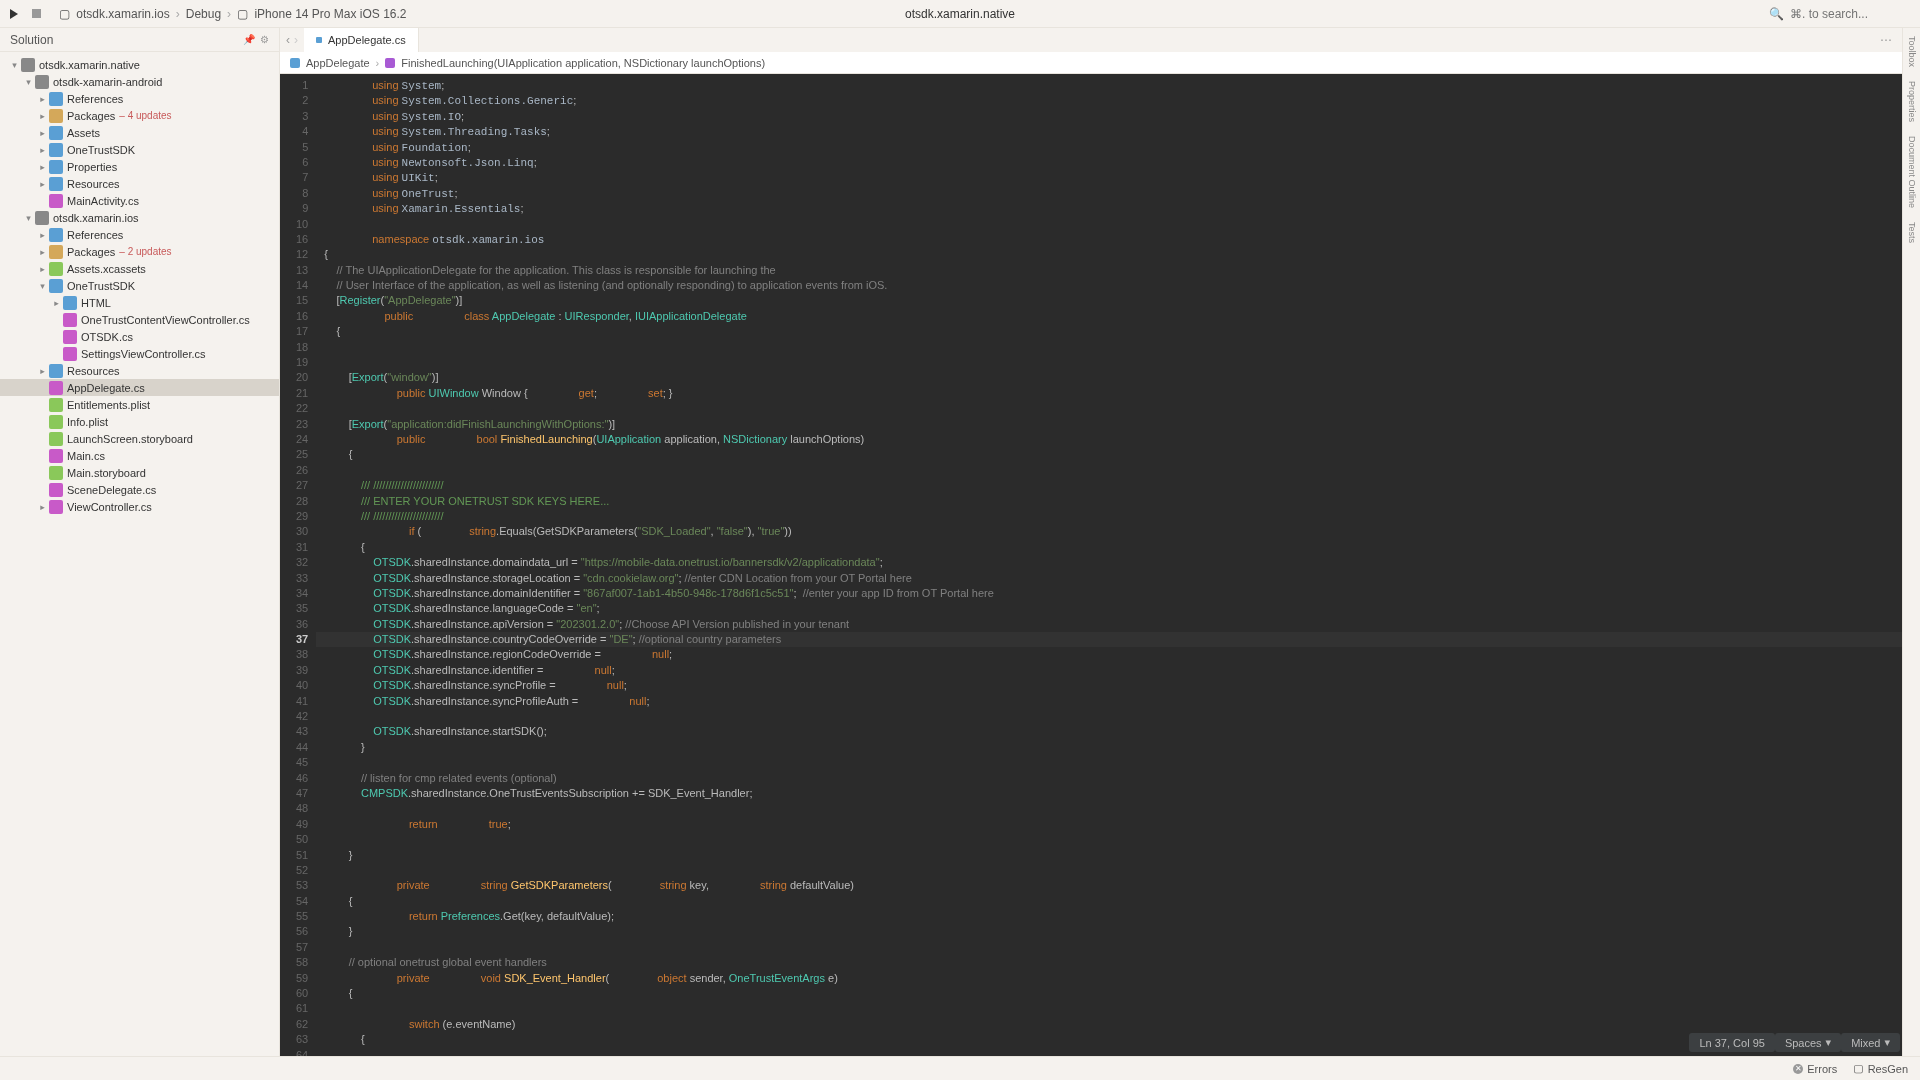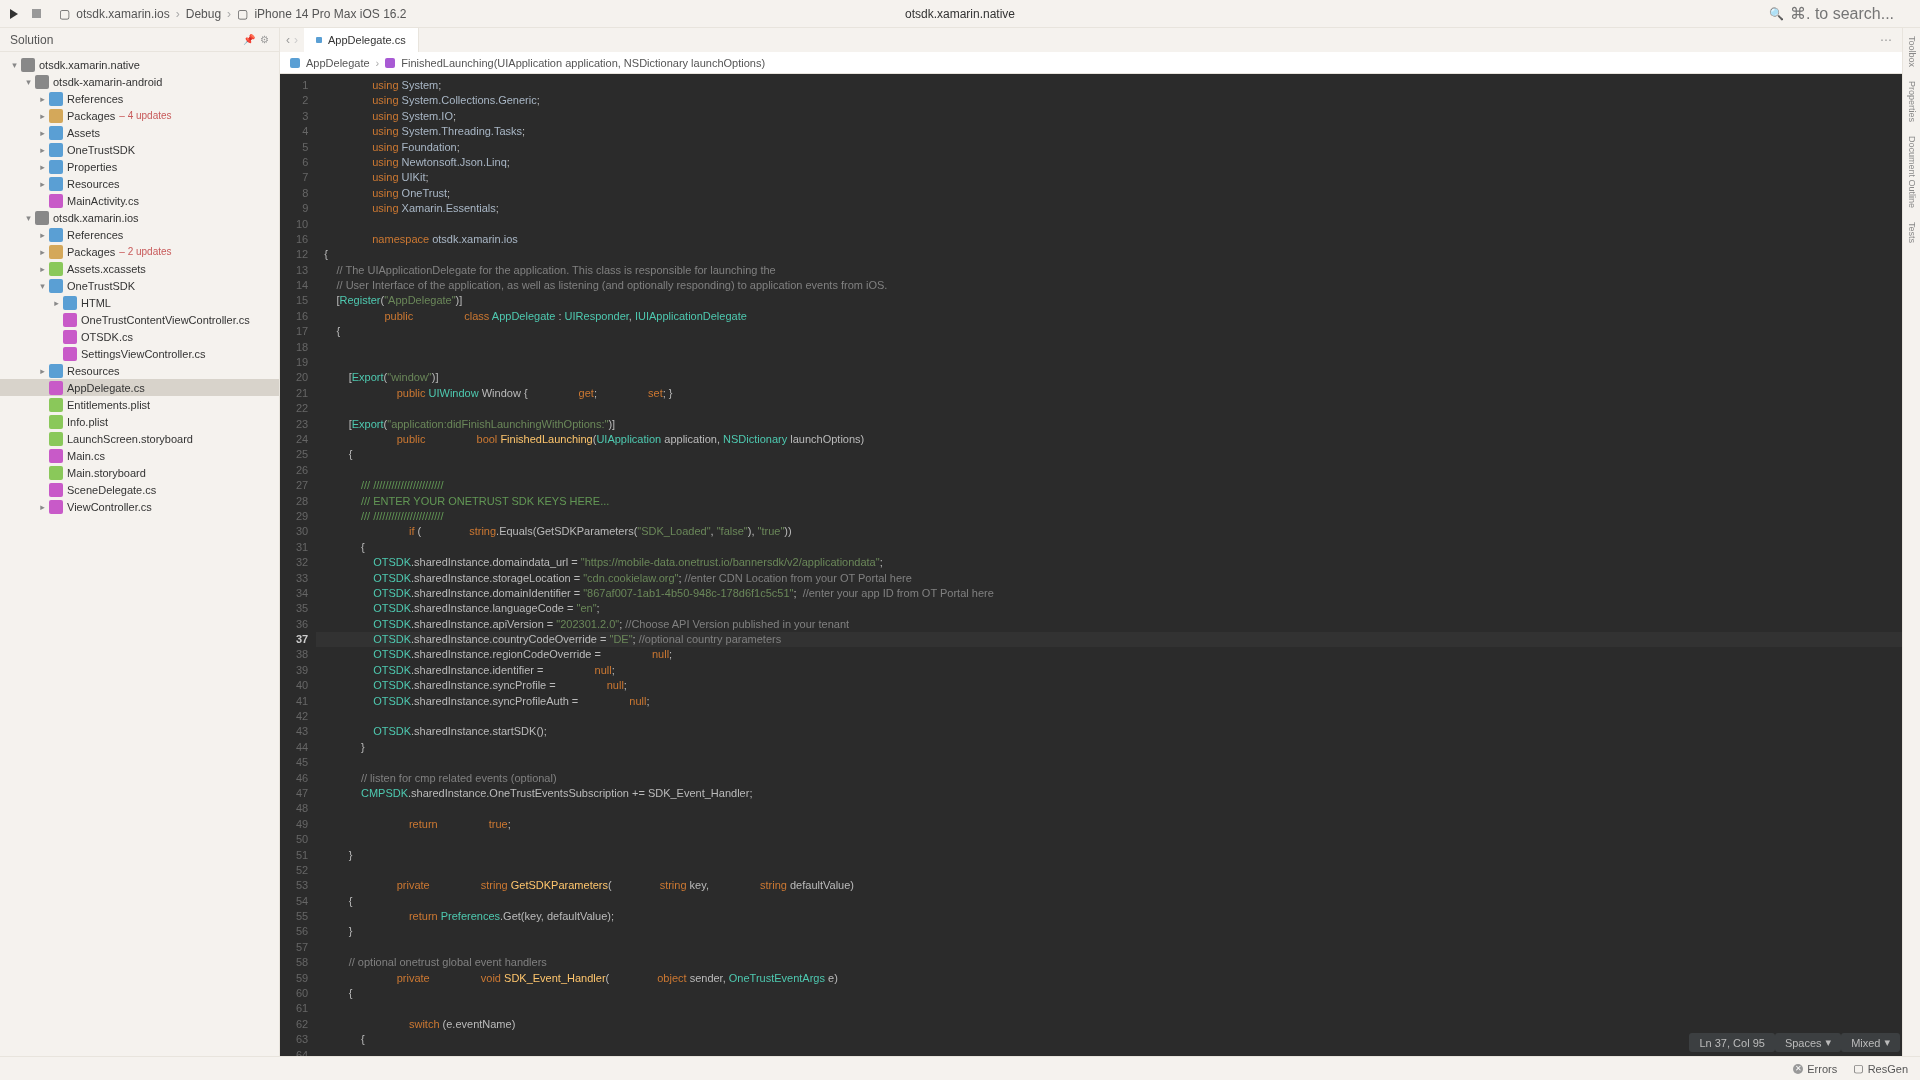--- a/index.html
+++ b/index.html
@@ -5,21 +5,21 @@
 * { margin: 0; padding: 0; box-sizing: border-box; font-family: -apple-system, BlinkMacSystemFont, "Segoe UI", sans-serif; }
 body { background: #f5f2ee; color: #333; font-size: 12px; overflow: hidden; height: 100vh; display: flex; flex-direction: column; }
 
 .toolbar { height: 28px; display: flex; align-items: center; padding: 0 10px; gap: 8px; background: #f5f2ee; border-bottom: 1px solid #e8e4dd; position: relative; }
 .toolbar .play { width: 0; height: 0; border-left: 8px solid #333; border-top: 5px solid transparent; border-bottom: 5px solid transparent; margin-right: 6px; cursor: pointer; }
 .toolbar .stop { width: 9px; height: 9px; background: #999; margin-right: 10px; }
 .toolbar .crumb { display: flex; align-items: center; gap: 6px; color: #555; }
 .toolbar .crumb .chev { color: #aaa; }
 .toolbar .title-center { position: absolute; left: 50%; transform: translateX(-50%); color: #333; font-size: 12px; }
 .toolbar .search { margin-left: auto; display: flex; align-items: center; gap: 6px; color: #999; }
-.toolbar .search input { border: none; background: transparent; outline: none; font-size: 16px; width: 120px; }
+.toolbar .search input { border: none; background: transparent; outline: none; font-size: 12px; width: 120px; }
 
 .main { flex: 1; display: flex; overflow: hidden; }
 
 .sidebar { width: 280px; background: #f5f2ee; border-right: 1px solid #e8e4dd; display: flex; flex-direction: column; }
 .sidebar-head { height: 24px; display: flex; align-items: center; padding: 0 10px; font-size: 12px; color: #555; border-bottom: 1px solid #e8e4dd; }
 .sidebar-head .pin { margin-left: auto; color: #999; font-size: 10px; }
 .tree { flex: 1; overflow: auto; padding: 4px 0; }
 .tree-item { display: flex; align-items: center; height: 17px; padding: 0 6px; cursor: pointer; font-size: 11px; color: #333; }
 .tree-item.selected { background: #d8d3cb; }
 .tree-item .disc { width: 9px; text-align: center; color: #888; font-size: 9px; margin-right: 2px; }
@@ -52,21 +52,21 @@
 .code { flex: 1; padding: 4px 0; color: #bbb; white-space: pre; }
 .code .line { height: 15.4px; padding-left: 8px; }
 .code .line.current { background: #323232; }
 
 .kw { color: #cc7832; margin-left: 48px; }
 .str { color: #6a8759; }
 .cmt { color: #808080; font-style: normal; }
 .cls { color: #4ec9b0; }
 .fn { color: #ffc66d; }
 .xmlc { color: #629755; }
-.ns { color: #a9b7c6; }
+.ns { color: #a9b7c6; font-family: Liberation Mono, monospace; }
 
 .statusbar { position: absolute; bottom: 28px; right: 20px; display: flex; gap: 0; }
 .statusbar .chip { background: #3c3f41; color: #bbb; padding: 3px 10px; border-radius: 3px; font-size: 11px; display: flex; align-items: center; gap: 4px; }
 
 .bottom-bar { height: 24px; background: #f5f2ee; border-top: 1px solid #e8e4dd; display: flex; align-items: center; justify-content: flex-end; padding: 0 12px; gap: 16px; font-size: 11px; color: #555; }
 .bottom-bar .item { display: flex; align-items: center; gap: 4px; }
 .bottom-bar .err-icon { width: 10px; height: 10px; background: #999; border-radius: 50%; display: inline-flex; align-items: center; justify-content: center; color: white; font-size: 8px; }
 
 .right-rail { width: 18px; background: #f5f2ee; border-left: 1px solid #e8e4dd; display: flex; flex-direction: column; align-items: center; padding-top: 8px; gap: 14px; font-size: 9px; color: #888; }
 .right-rail .vlabel { writing-mode: vertical-rl; cursor: pointer; }

